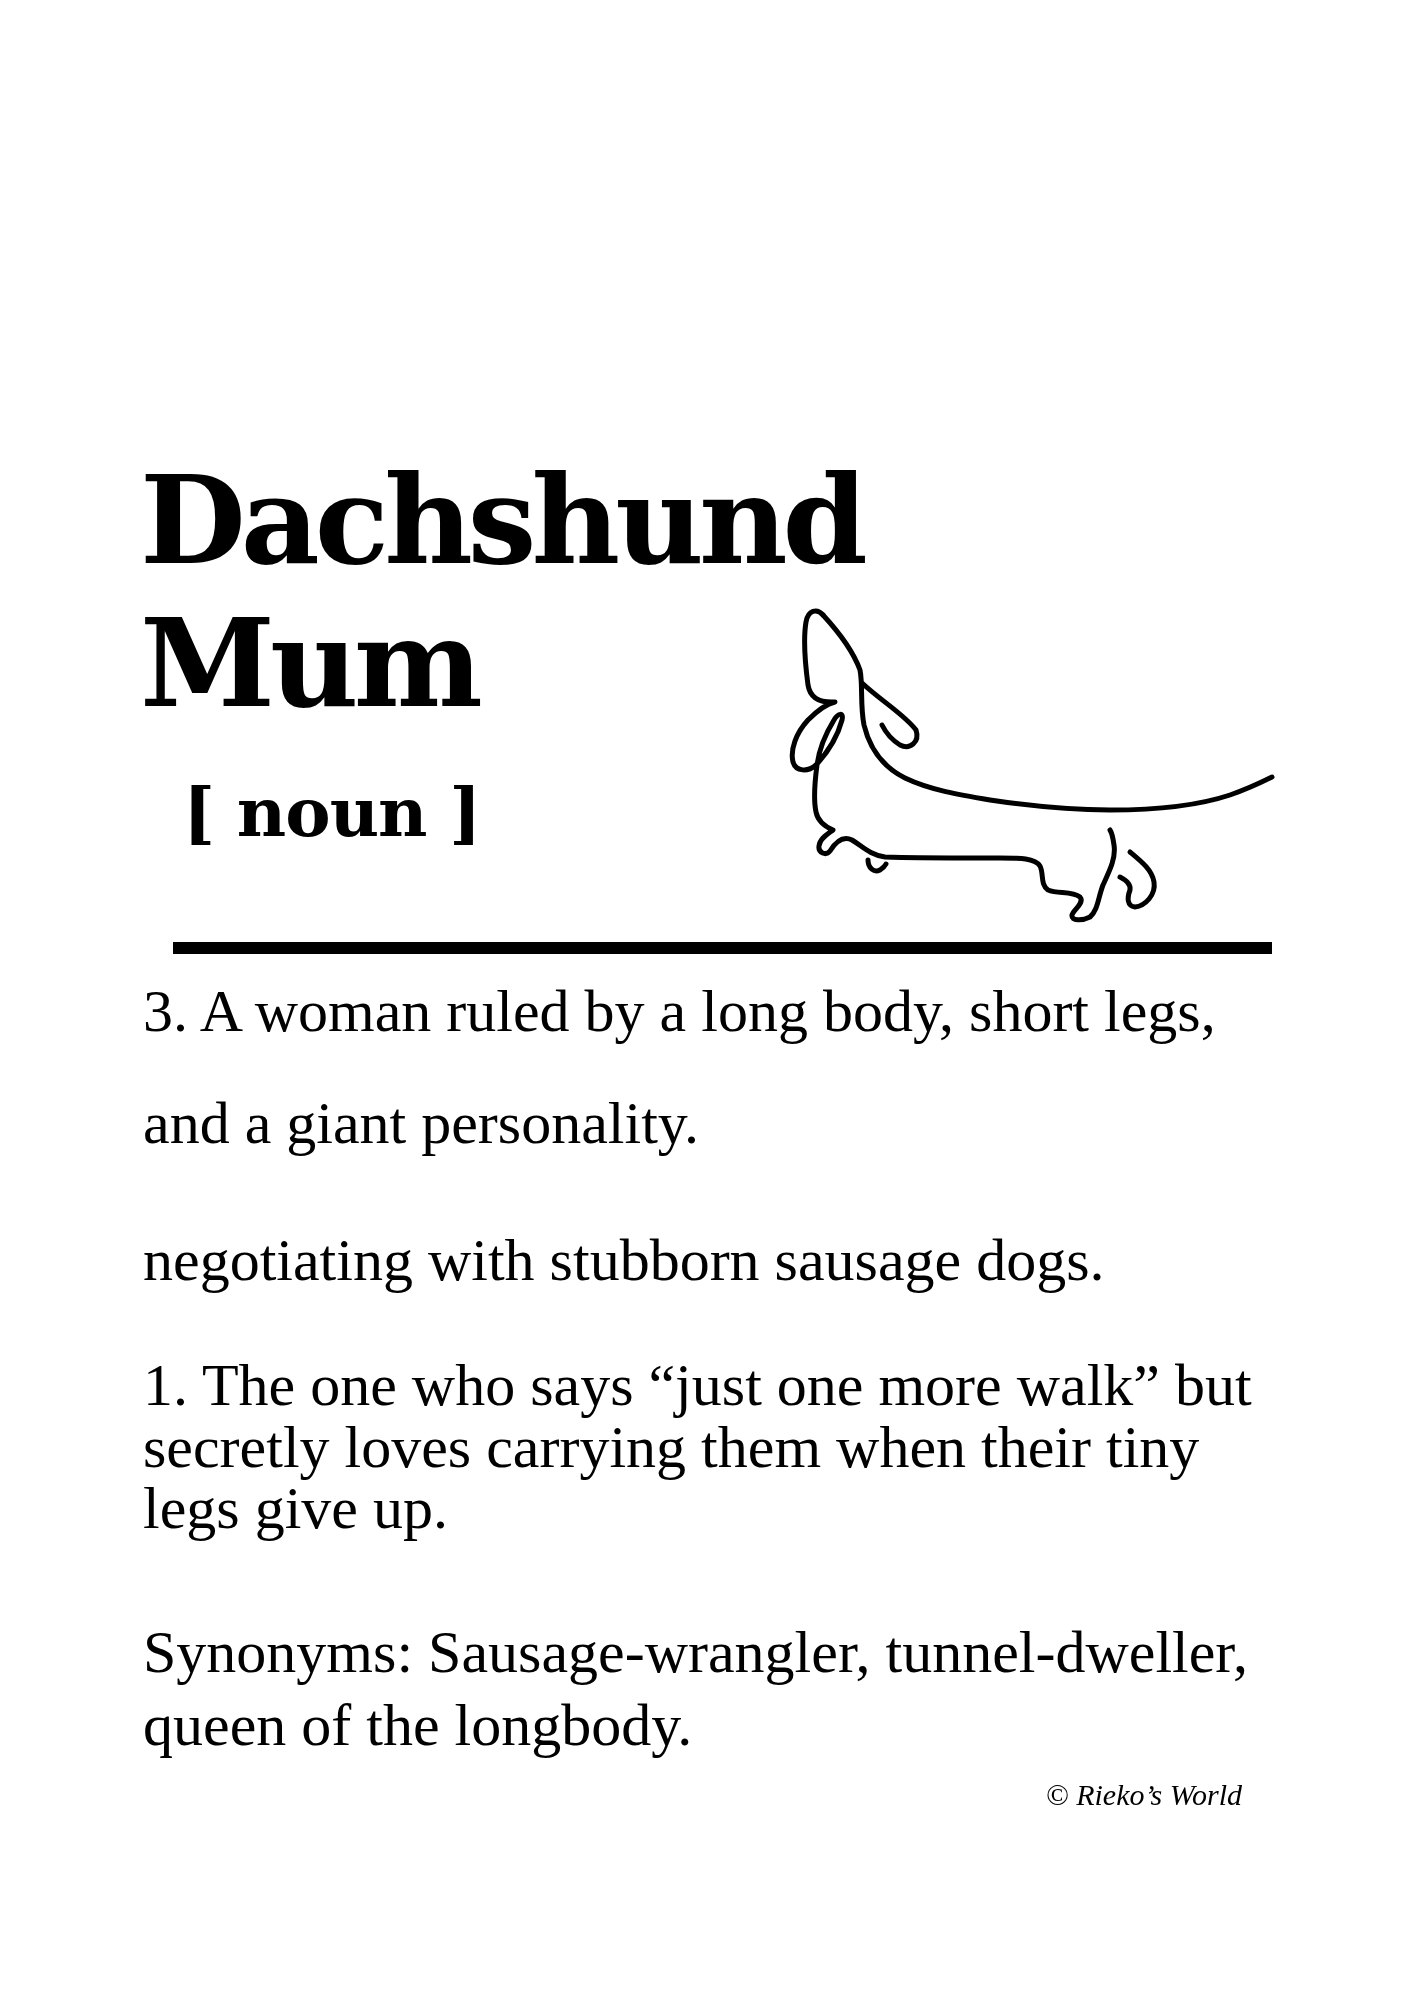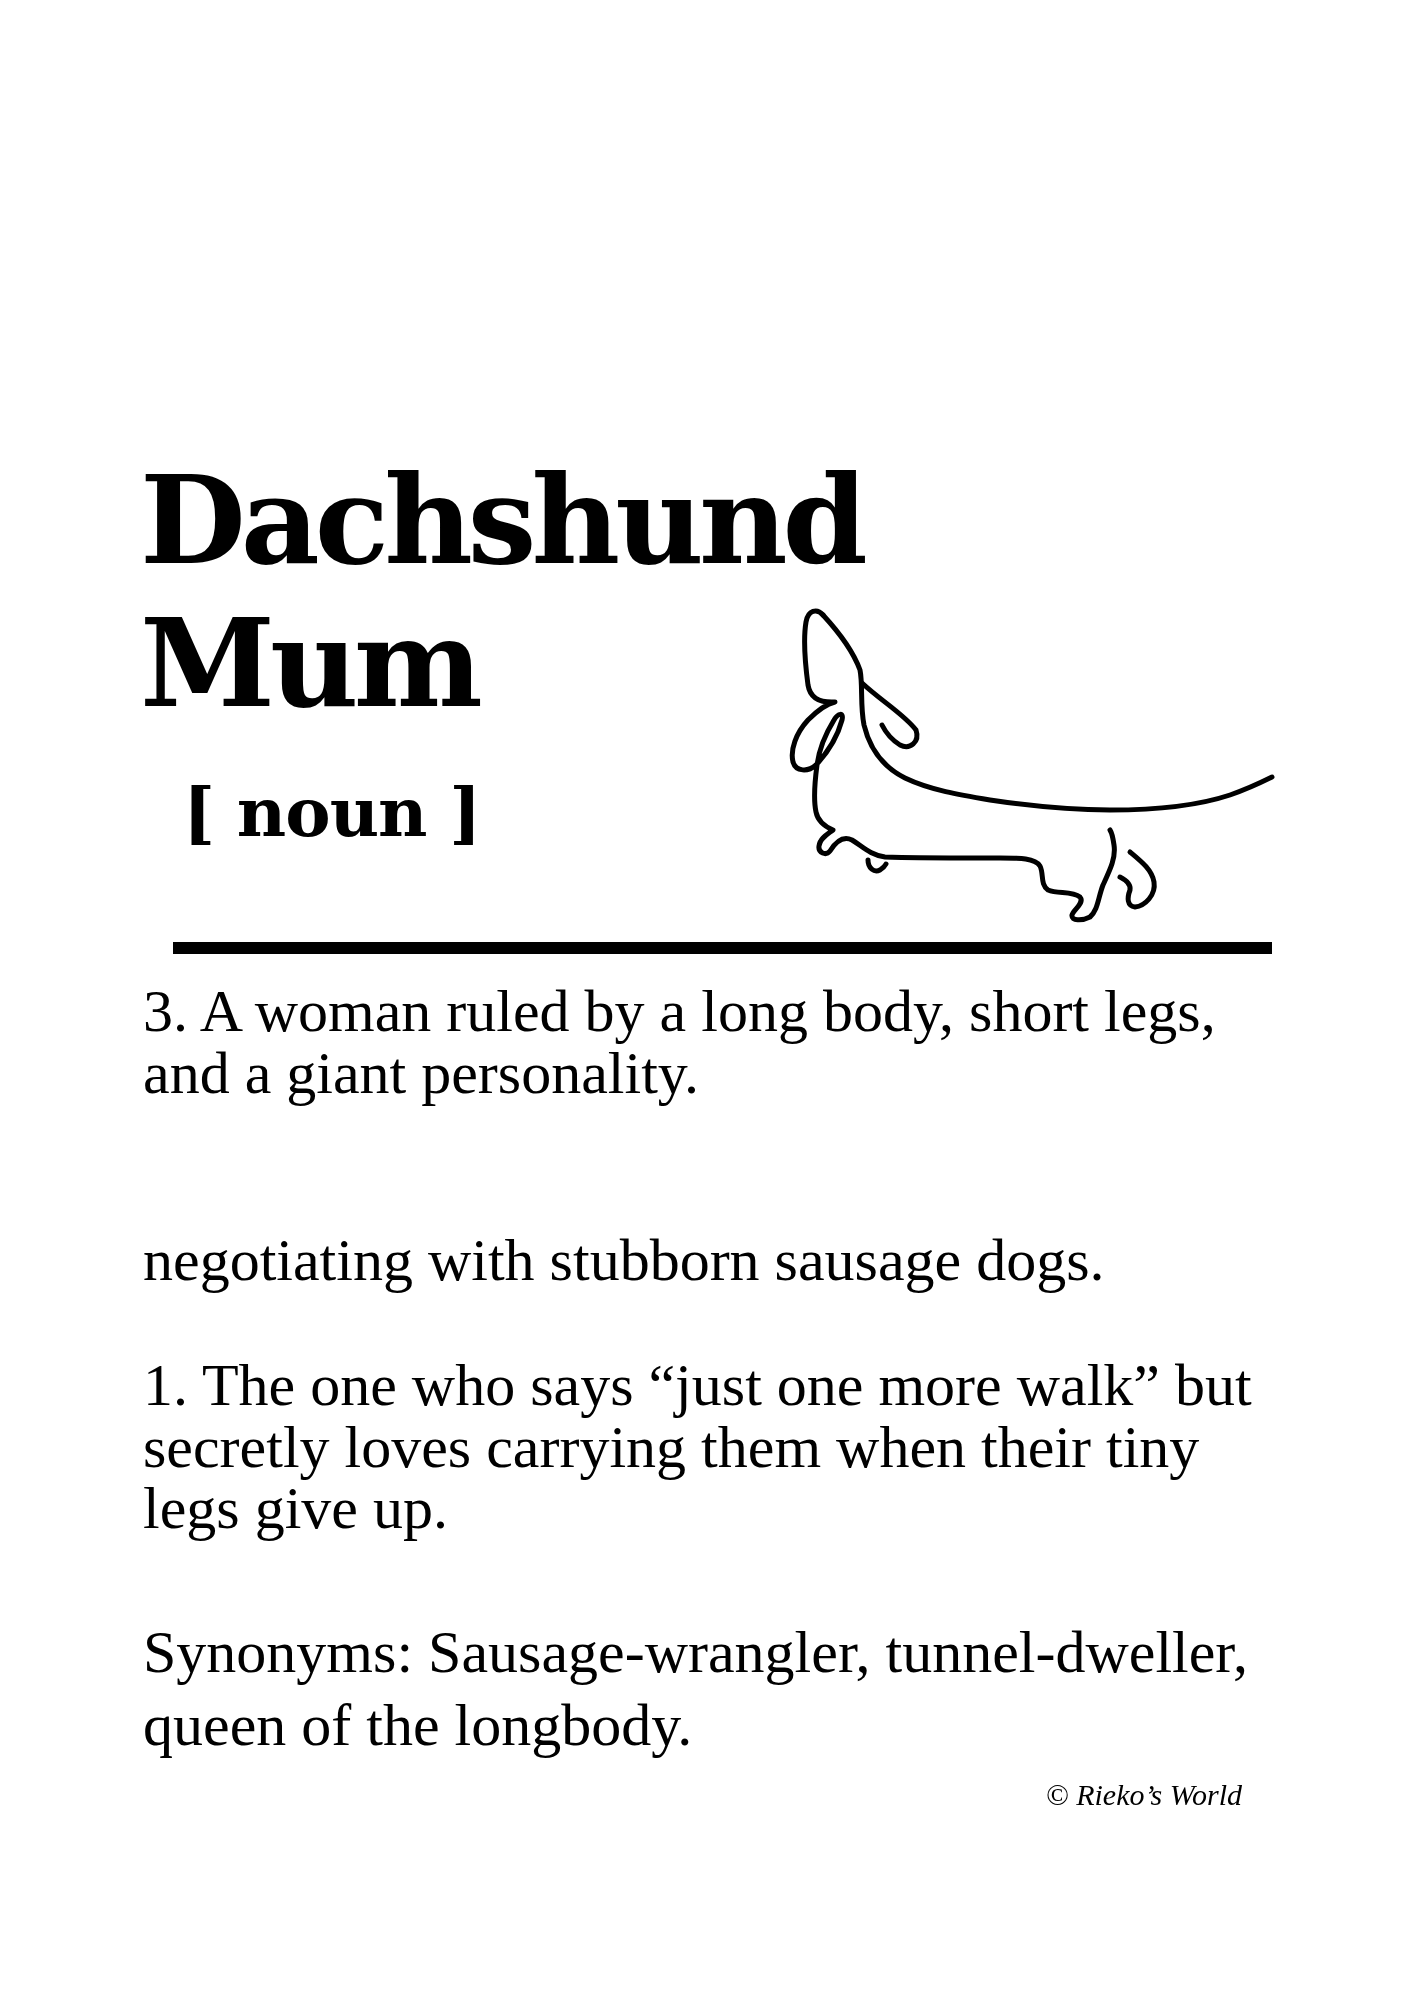--- a/index.html
+++ b/index.html
@@ -98,21 +98,21 @@
         C 1142 862, 1152 870, 1154 882
         C 1156 895, 1145 906, 1135 907
         C 1127 906, 1127 898, 1130 890
         C 1131 884, 1126 880, 1120 877"></path>
     </g>
   </svg>
 
   <div class="rule"></div>
 
   <div class="line" style="top:981px;">3. A woman ruled by a long body, short legs,</div>
-  <div class="line" style="top:1043px;">and a giant personality.</div>
+  <div class="line" style="top:1093px;">and a giant personality.</div>
 
   <div class="line" style="top:1230px;">negotiating with stubborn sausage dogs.</div>
 
   <div class="line" style="top:1355px;">1. The one who says “just one more walk” but</div>
   <div class="line" style="top:1417px;">secretly loves carrying them when their tiny</div>
   <div class="line" style="top:1478px;">legs give up.</div>
 
   <div class="line" style="top:1610px;margin-top:12px;">Synonyms: Sausage-wrangler, tunnel-dweller,</div>
   <div class="line" style="top:1695px;">queen of the longbody.</div>
 

